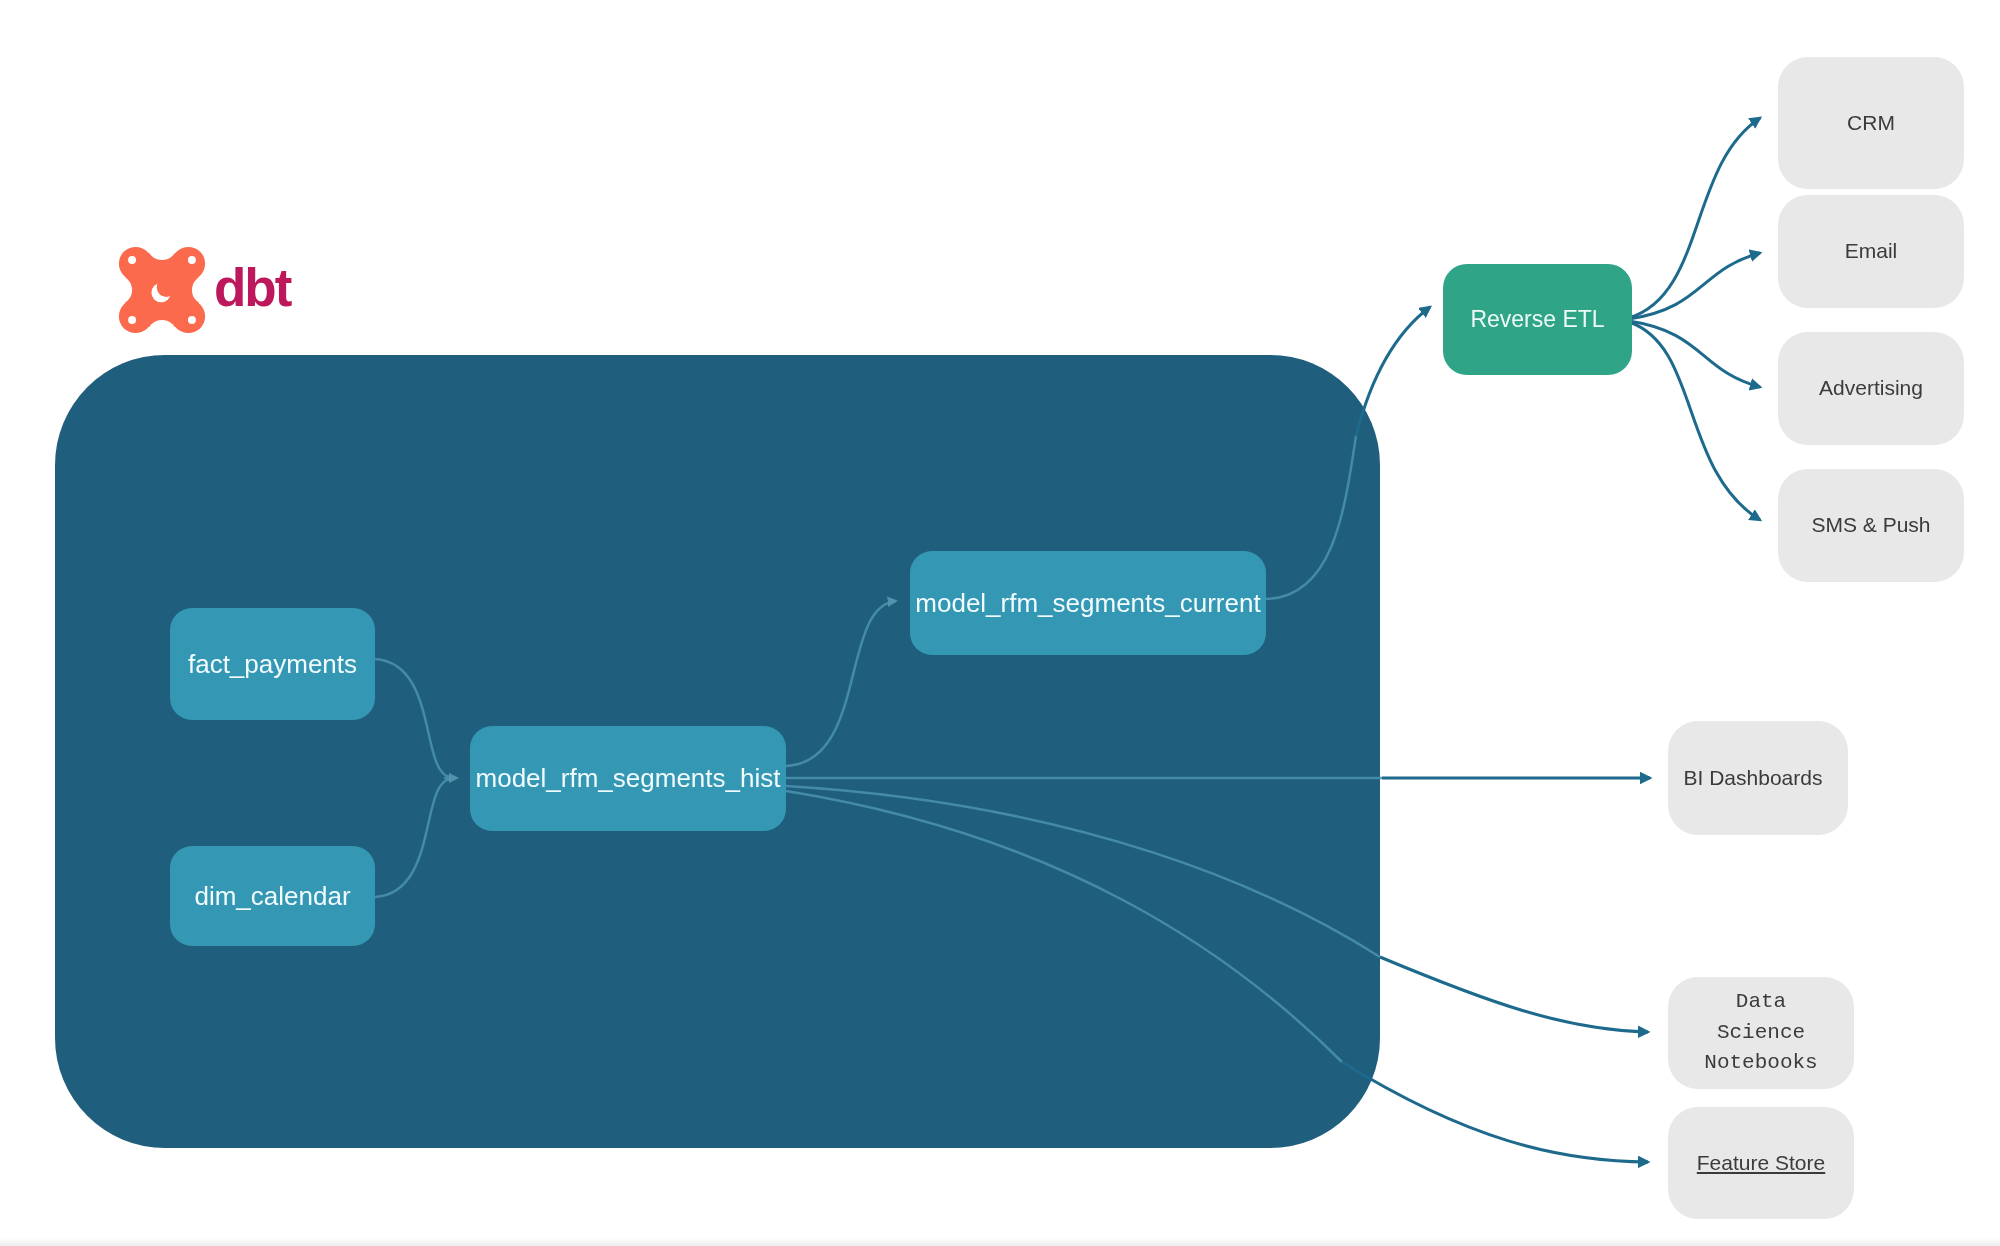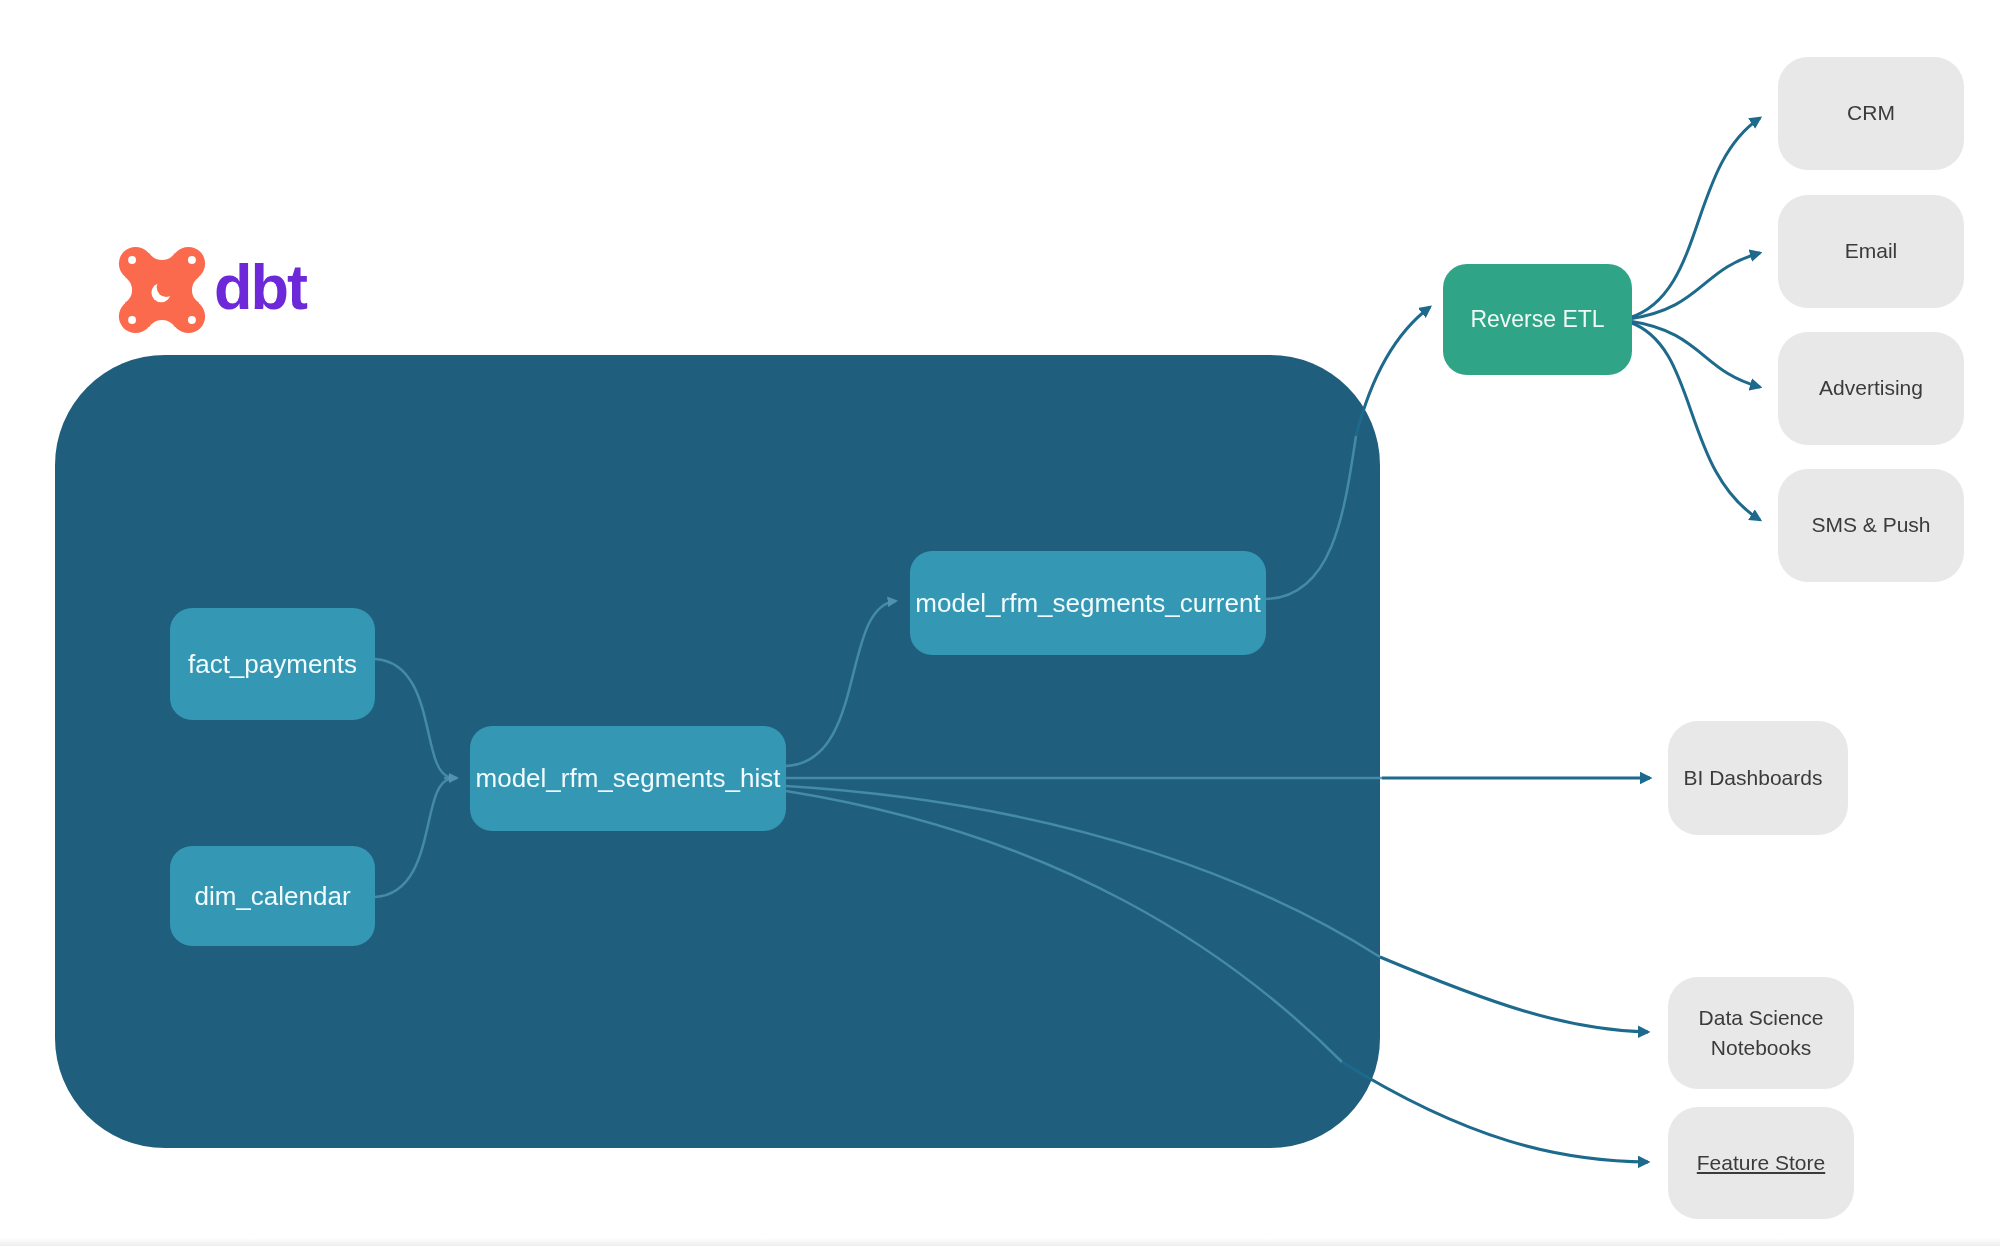--- a/index.html
+++ b/index.html
@@ -9,21 +9,21 @@
     background:#ffffff;
     font-family:"Liberation Sans","DejaVu Sans",sans-serif;
     overflow:hidden;
   }
   
   .logo{
     position:absolute;left:118px;top:246px;
     display:flex;align-items:center;gap:8px;
   }
   .logo .wordmark{
-    font-size:63px;font-weight:800;color:#6d28d9;
+    font-size:53px;font-weight:800;color:#be185d;
     letter-spacing:-2px;line-height:1;padding-bottom:6px;
   }
   
   .warehouse{
     position:absolute;left:55px;top:355px;width:1325px;height:793px;
     background:#205e7d;border-radius:110px;
   }
   
   svg.edges{position:absolute;left:0;top:0;z-index:2;}
   .e-in{fill:none;stroke:#4a93af;stroke-width:2.5;opacity:.85;}
@@ -131,41 +131,41 @@
   </div>
 
   <div class="node model" style="left:910px;top:551px;width:356px;height:104px;">
     <span>model_rfm_segments_current</span>
   </div>
 
   <div class="node etl" style="left:1443px;top:264px;width:189px;height:111px;">
     <span>Reverse ETL</span>
   </div>
 
-  <div class="node dest" style="left:1778px;top:57px;width:186px;height:113px;">
+  <div class="node dest" style="left:1778px;top:57px;width:186px;height:132px;">
     <span>CRM</span>
   </div>
 
   <div class="node dest" style="left:1778px;top:195px;width:186px;height:113px;">
     <span>Email</span>
   </div>
 
   <div class="node dest" style="left:1778px;top:332px;width:186px;height:113px;">
     <span>Advertising</span>
   </div>
 
   <div class="node dest" style="left:1778px;top:469px;width:186px;height:113px;">
     <span>SMS &amp; Push</span>
   </div>
 
   <div class="node dest" style="left:1668px;top:721px;width:180px;height:114px;padding-left:8px;">
     <span>BI Dashboards</span>
   </div>
 
-  <div class="node dest" style="left:1668px;top:977px;width:186px;height:112px;">
+  <div class="node dest" style="left:1668px;top:977px;width:186px;height:112px;font-family:Liberation Mono, monospace;">
     <span>Data Science Notebooks</span>
   </div>
 
   <div class="node dest" style="left:1668px;top:1107px;width:186px;height:112px;text-decoration:underline;">
     <span>Feature Store</span>
   </div>
 
 </div>
 
 </body></html>

